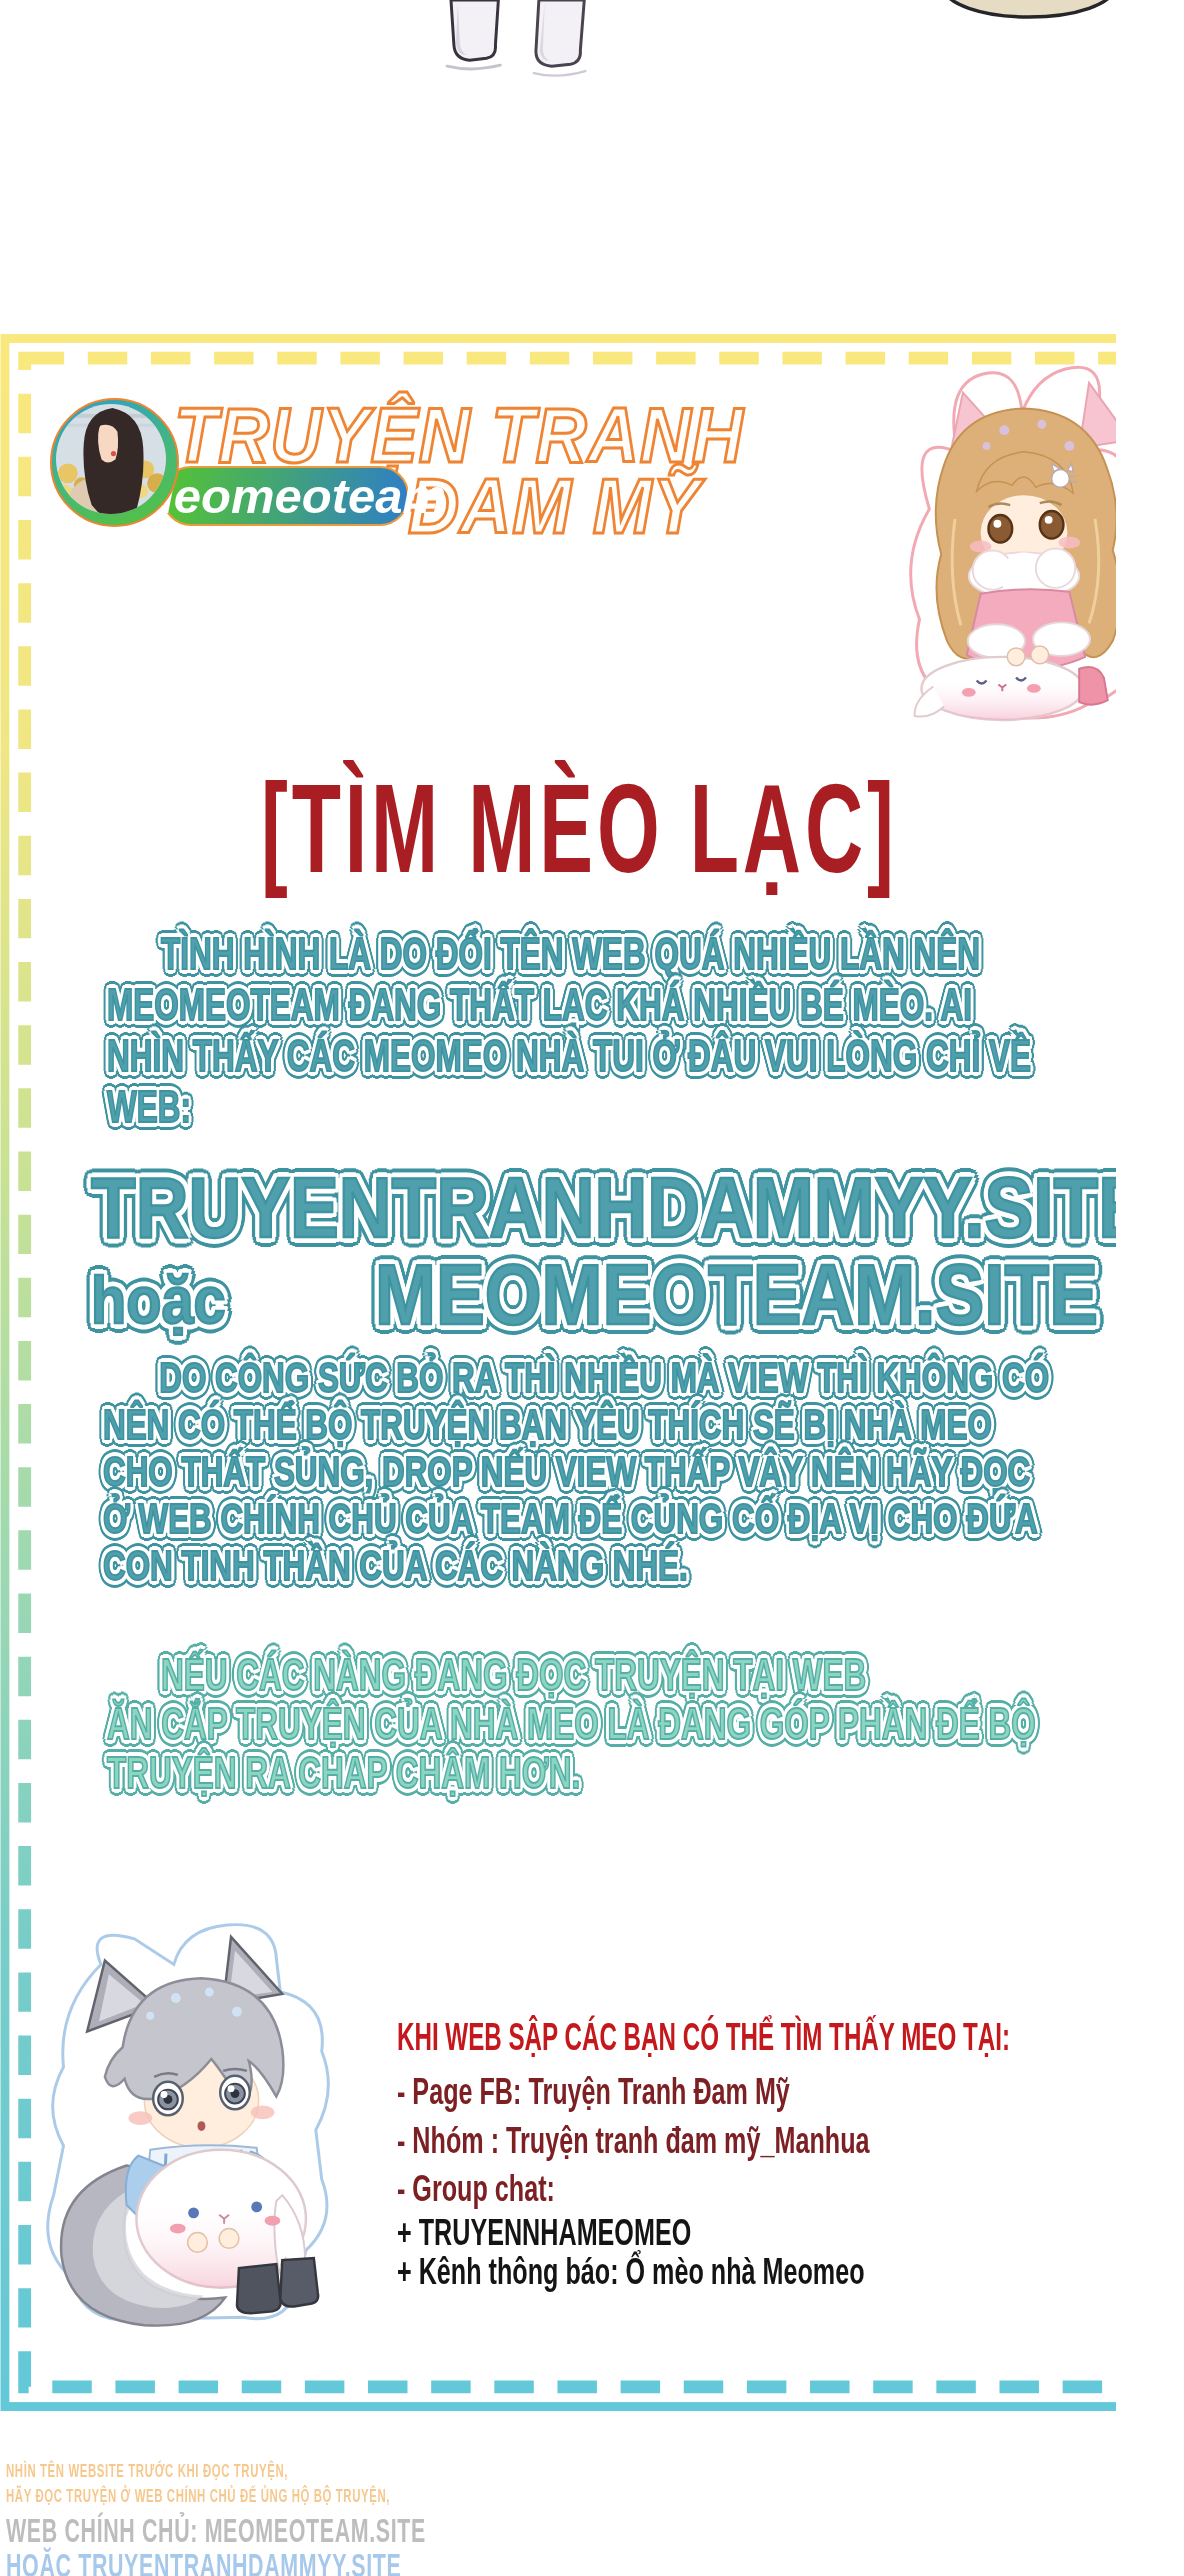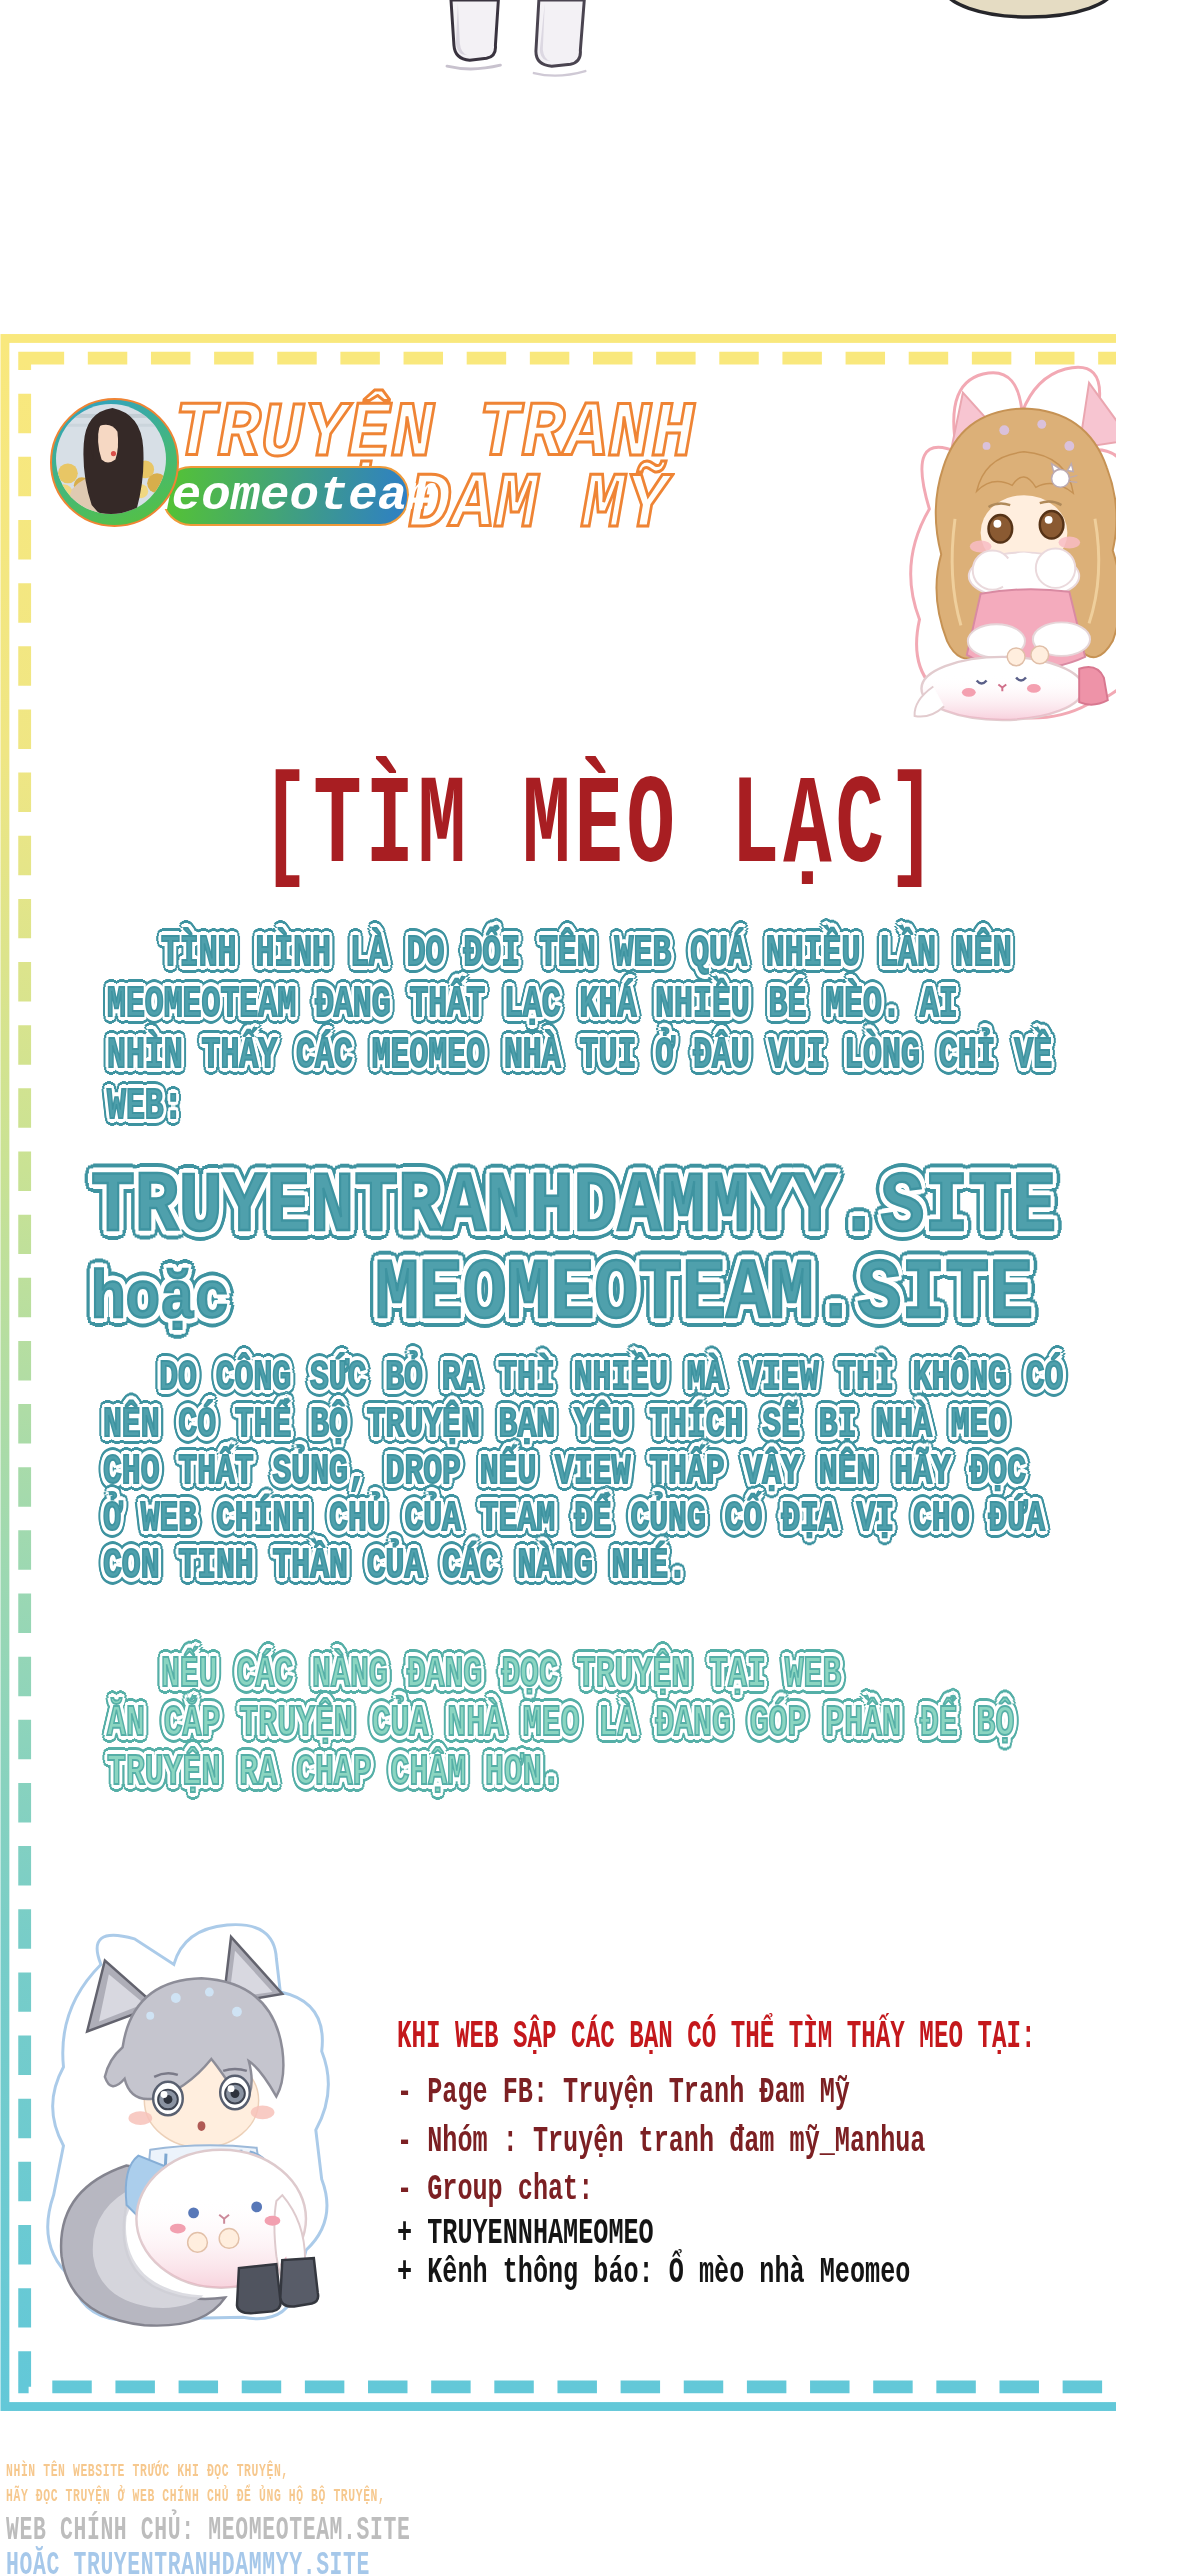--- a/index.html
+++ b/index.html
@@ -3,21 +3,21 @@
 <meta charset="utf-8">
 <style>
   :root{
     --c-orange:#ef8434; --c-teal_text:#4fa0ac; --c-teal_stroke:#3e93a0;
     --c-mint_text:#8bd5c1; --c-mint_stroke:#55afa7; --c-red_title:#a81e22;
     --c-heading_red:#c4181c; --c-dark_red:#7c2023; --c-ink_black:#141414;
     --c-footer_orange:#f6c88e; --c-footer_grey:#bdbdbd; --c-footer_blue:#a6c8ea;
   }
   html,body{margin:0;padding:0;background:#fff;}
   #page{position:relative;width:1116px;height:2576px;background:#fff;overflow:hidden;
-        font-family:Liberation Mono, monospace;}
+        font-family:Liberation Sans, sans-serif;}
   .abs{position:absolute;}
   .nw{white-space:nowrap;}
 
   
   .outl{--s:var(--c-teal_stroke);
     font-weight:bold;color:var(--c-teal_text);
     -webkit-text-stroke:2px var(--s);
     text-shadow:
       5px 0 #fff,-5px 0 #fff,0 5px #fff,0 -5px #fff,
       4px 3px #fff,4px -3px #fff,-4px 3px #fff,-4px -3px #fff,

